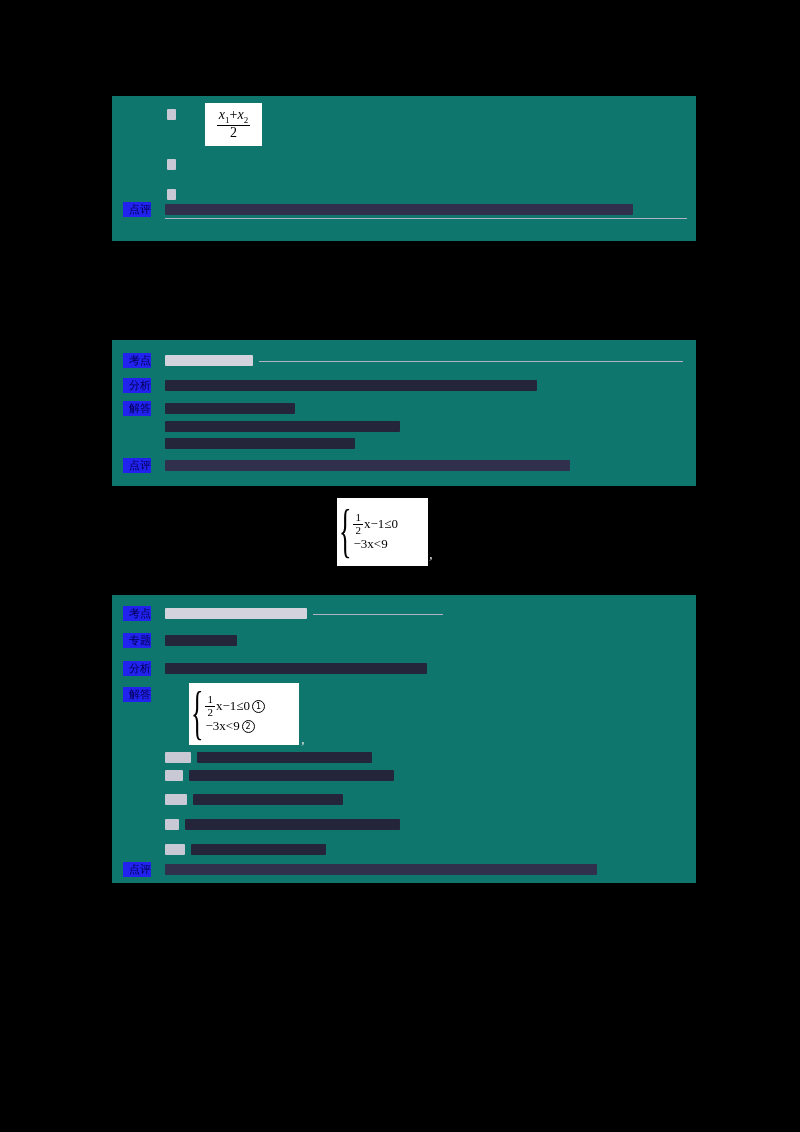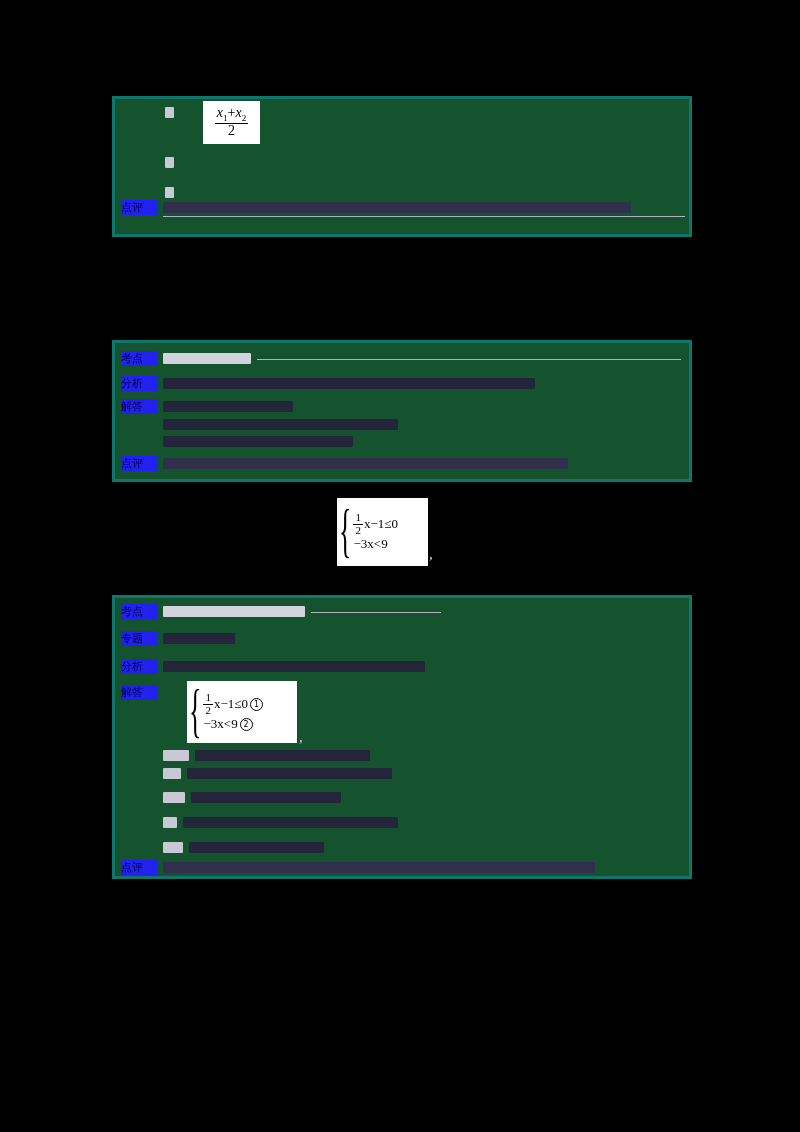--- a/index.html
+++ b/index.html
@@ -1,25 +1,25 @@
 <!DOCTYPE html>
 <html><head>
 <meta charset="utf-8">
 <style>
   html,body{margin:0;padding:0;background:#000;}
   .page{position:relative;width:800px;height:1132px;background:#000;overflow:hidden;
         font-family:"Liberation Sans",sans-serif;}
-  .panel{position:absolute;border:3px solid #0f766e;background:#14532d;}
+  .panel{position:absolute;border:5px solid #0f766e;background:#0f766e;}
   #panel1{left:112px;top:96px;width:574px;height:135px;}
   #panel2{left:112px;top:340px;width:574px;height:136px;}
   #panel3{left:112px;top:595px;width:574px;height:278px;}
 
   
-  .chip{position:absolute;width:36px;height:15px;background:#2222ee;color:#000052;
-        font-size:11px;line-height:15px;text-align:left;overflow:hidden;
+  .chip{position:absolute;width:28px;height:15px;background:#2222ee;color:#000052;
+        font-size:11px;line-height:15px;text-align:right;overflow:hidden;
         font-family:"DejaVu Sans",sans-serif;}
 
   
   .tbar{position:absolute;height:11px;border-radius:1px;}
   .faint{background:#24243a;}
   .navy{background:#30304c;}
   .light{background:#d3d3de;}
   .wmark{position:absolute;height:11px;background:#c9c9d6;border-radius:1px;}
   .hline{position:absolute;height:1px;background:#b2b2c2;}
 

